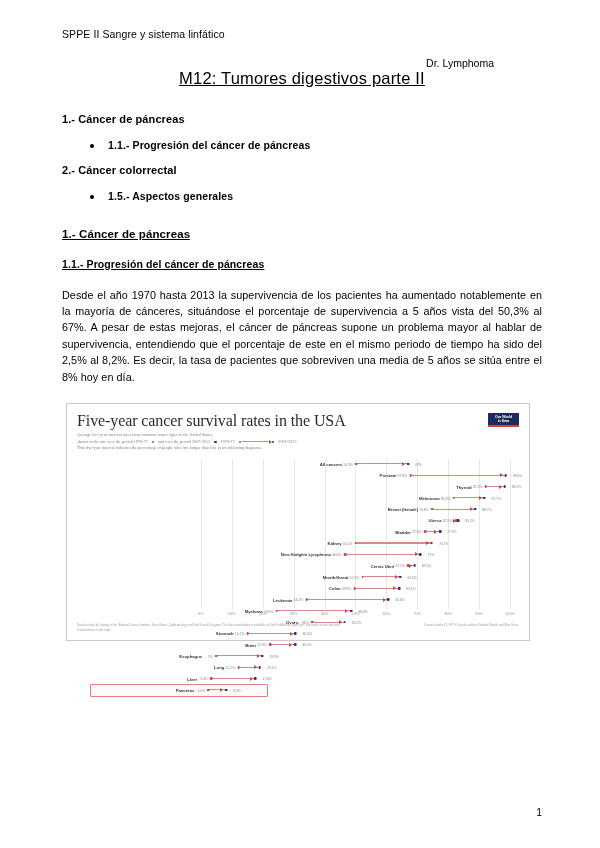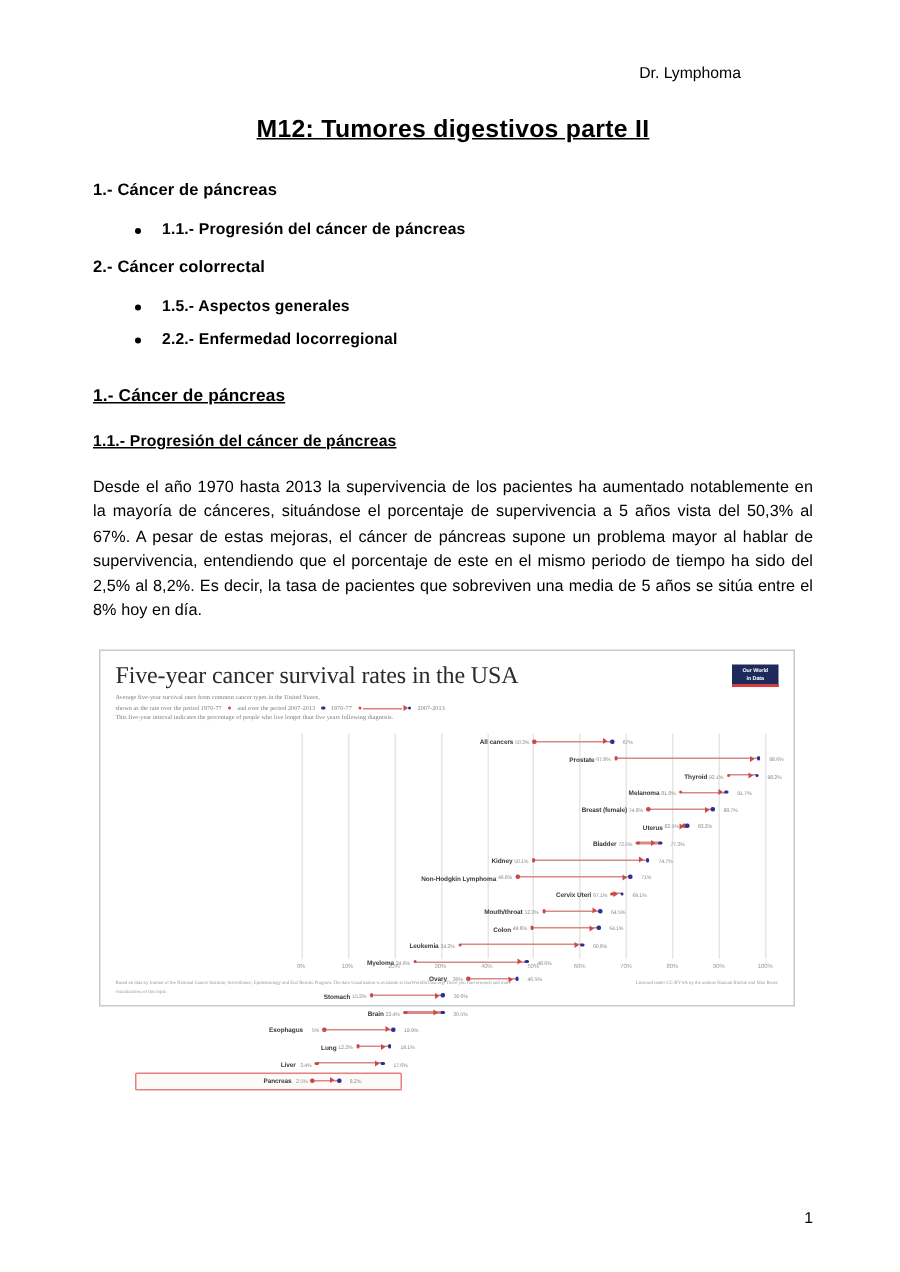--- a/index.html
+++ b/index.html
@@ -20,23 +20,22 @@
   }
 
   
   .doc-header{font-size:10.5px;line-height:1.3;letter-spacing:.1px;}
   .doc-author{font-size:10.5px;text-align:right;padding-right:48px;margin-top:15px;}
 
   
   .doc-title{
     text-align:center;
     font-size:16.5px;
-    font-weight:bold;
+    font-weight:normal;
     text-decoration:underline;
-    margin-top:22px;
     letter-spacing:.2px;
   }
 
   
   .toc{margin-top:25px;}
   .toc-h{font-size:11px;font-weight:bold;margin:0 0 4px 0;letter-spacing:.1px;}
   .toc-h.second{margin-top:13px;}
   .toc-list{list-style:none;margin:0;padding:0;}
   .toc-list li{
     font-size:10.5px;font-weight:bold;
@@ -224,33 +223,33 @@
     right:58px;bottom:30px;
     font-size:10.5px;
     color:#000;
   }
 </style>
 </head>
 <body>
 
 <div class="page">
 
+  <div class="doc-header">SPPE II Sangre y sistema linfático</div>
   <div class="doc-author">Dr. Lymphoma</div>
 
   <div class="doc-title">M12: Tumores digestivos parte II</div>
 
   <div class="toc">
     <div class="toc-h">1.- Cáncer de páncreas</div>
     <ul class="toc-list">
       <li>1.1.- Progresión del cáncer de páncreas</li>
     </ul>
     <div class="toc-h second">2.- Cáncer colorrectal</div>
     <ul class="toc-list">
       <li>1.5.- Aspectos generales</li>
-      <li>2.2.- Enfermedad locorregional</li>
     </ul>
   </div>
 
   <div class="sec-h">1.- Cáncer de páncreas</div>
   <div class="sub-h">1.1.- Progresión del cáncer de páncreas</div>
   <p class="para">Desde el año 1970 hasta 2013 la supervivencia de los pacientes ha aumentado notablemente en la mayoría de cánceres, situándose el porcentaje de supervivencia a 5 años vista del 50,3% al 67%. A pesar de estas mejoras, el cáncer de páncreas supone un problema mayor al hablar de supervivencia,  entendiendo que el porcentaje de este en el mismo periodo de tiempo ha sido del 2,5% al 8,2%. Es decir, la tasa de pacientes que sobreviven una media de 5 años se sitúa entre el 8% hoy en día.</p>
 
   <div class="figure">
 
     <div class="owid-logo">

